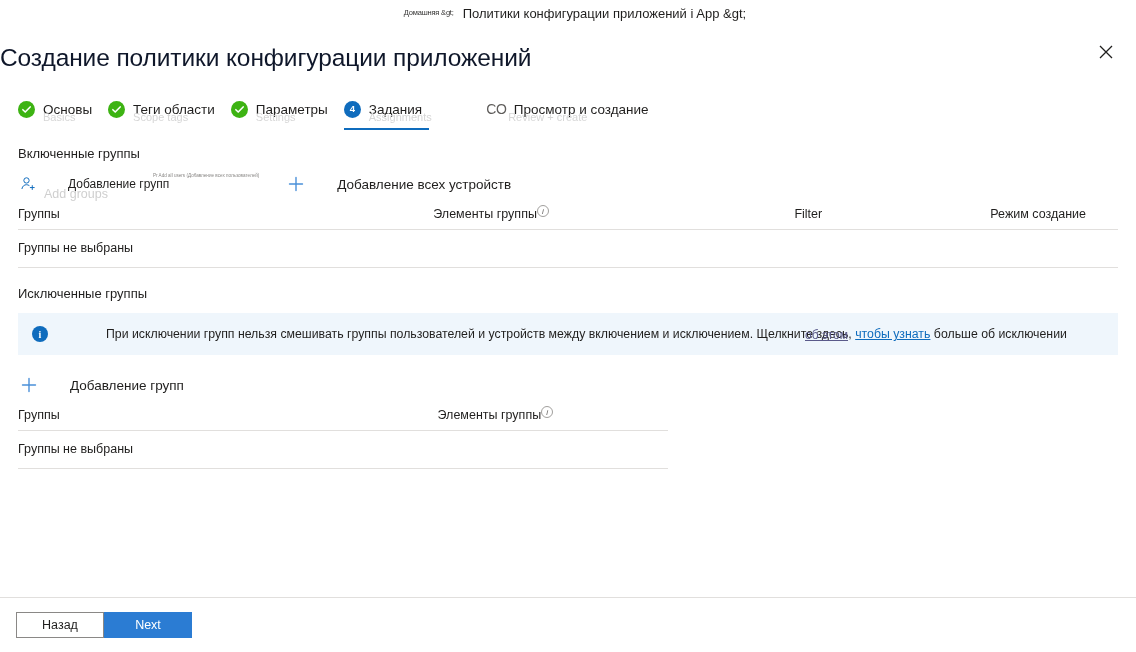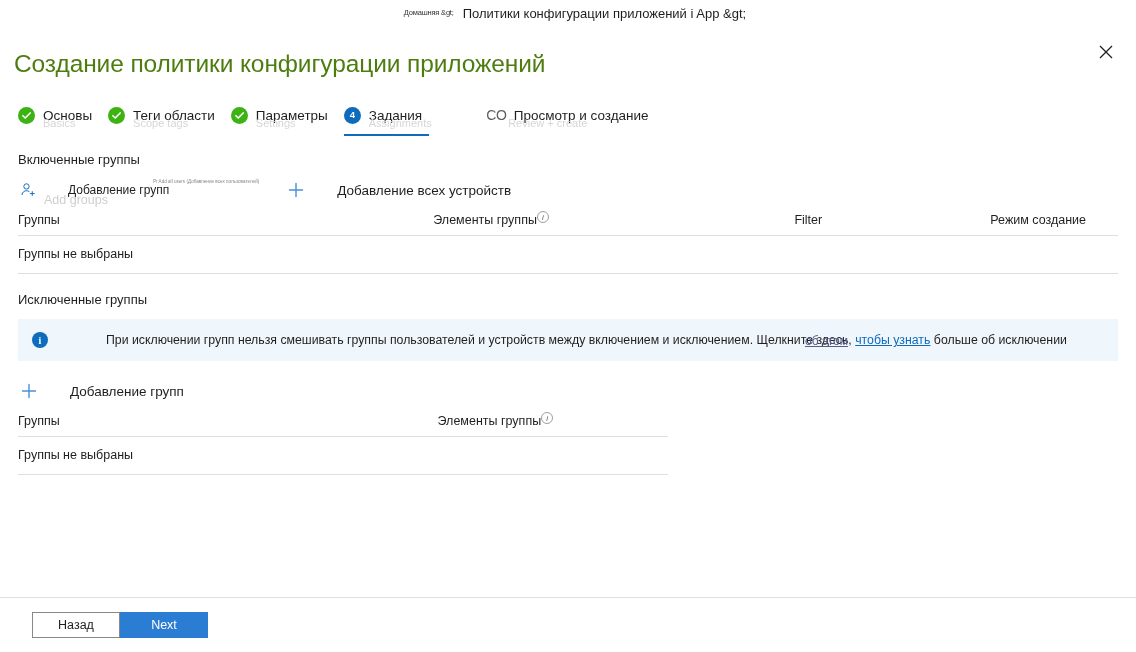--- a/index.html
+++ b/index.html
@@ -39,23 +39,22 @@
     display: inline-block;
   }
   .crumb-current {
     font-size: 13px;
     color: #201f1e;
     margin-left: 9px;
   }
   .page-title {
     font-size: 24.5px;
     font-weight: 400;
-    color: #4d7c0f;
-    padding-left: 14px;
-    margin: 22px 0 0 0;
+    color: #0f172a;
+    margin: 16px 0 0 0;
     letter-spacing: -0.1px;
   }
   .close-btn {
     position: absolute;
     top: 36px;
     right: 14px;
     width: 32px;
     height: 32px;
     display: flex;
     align-items: center;
@@ -306,21 +305,21 @@
   
   .footer {
     position: absolute;
     left: 0;
     right: 0;
     bottom: 0;
     height: 55px;
     border-top: 1px solid #e1dfdd;
     display: flex;
     align-items: center;
-    padding-left: 32px;
+    padding-left: 16px;
     background: #ffffff;
   }
   .btn {
     height: 26px;
     min-width: 88px;
     font-size: 12.5px;
     font-family: inherit;
     cursor: pointer;
     display: inline-flex;
     align-items: center;

